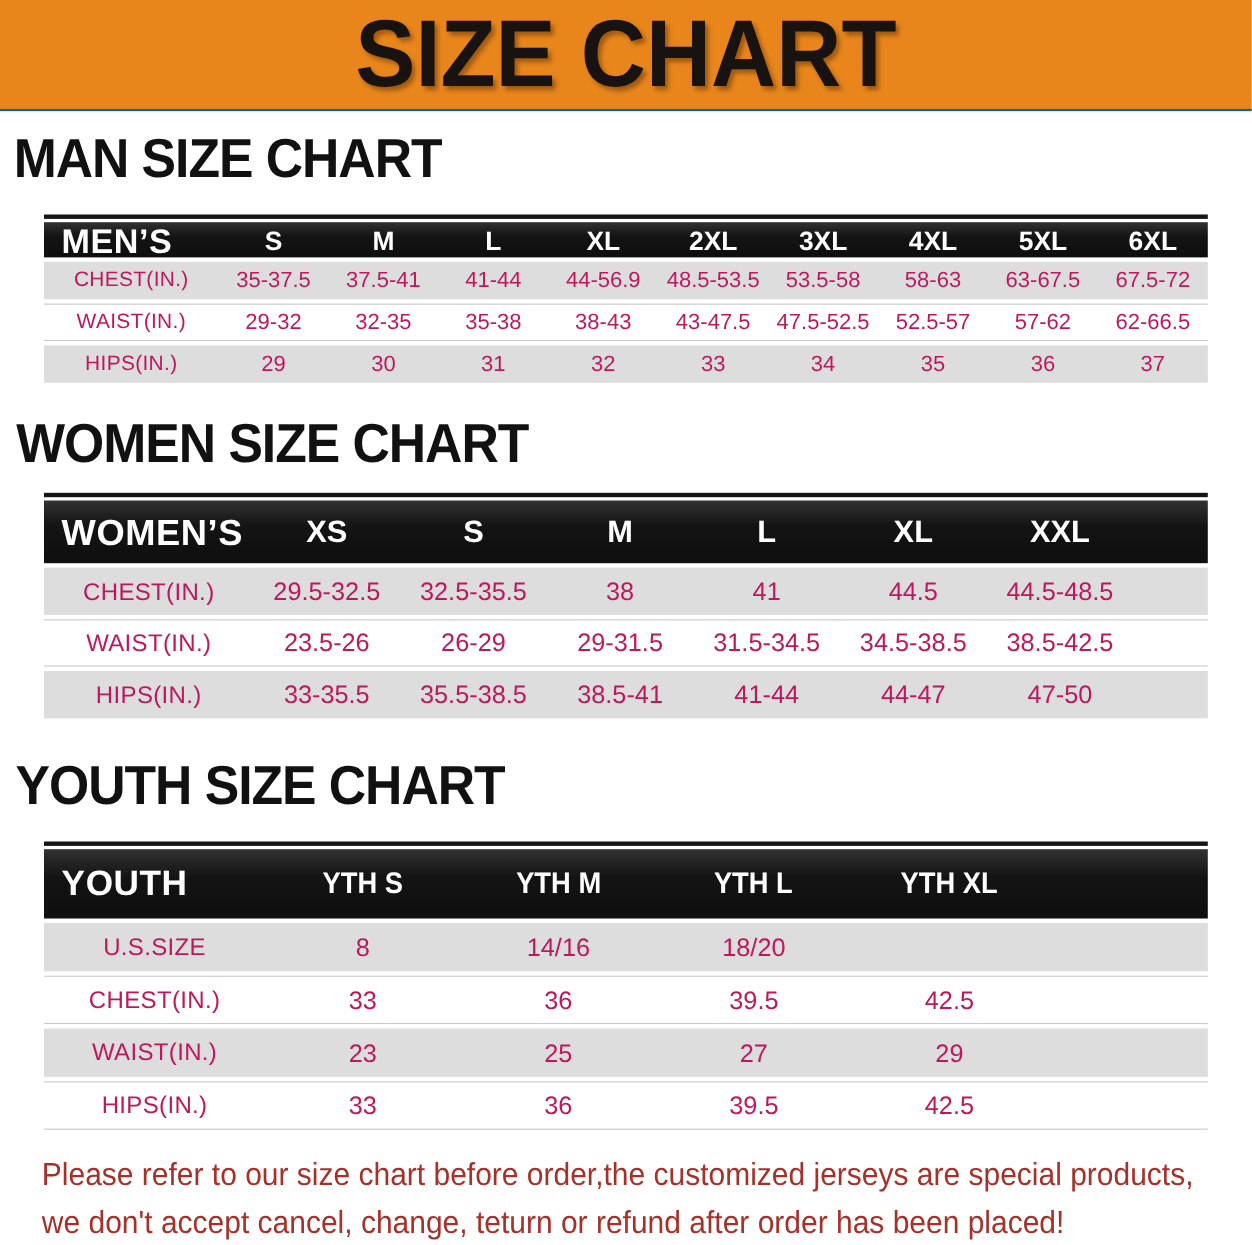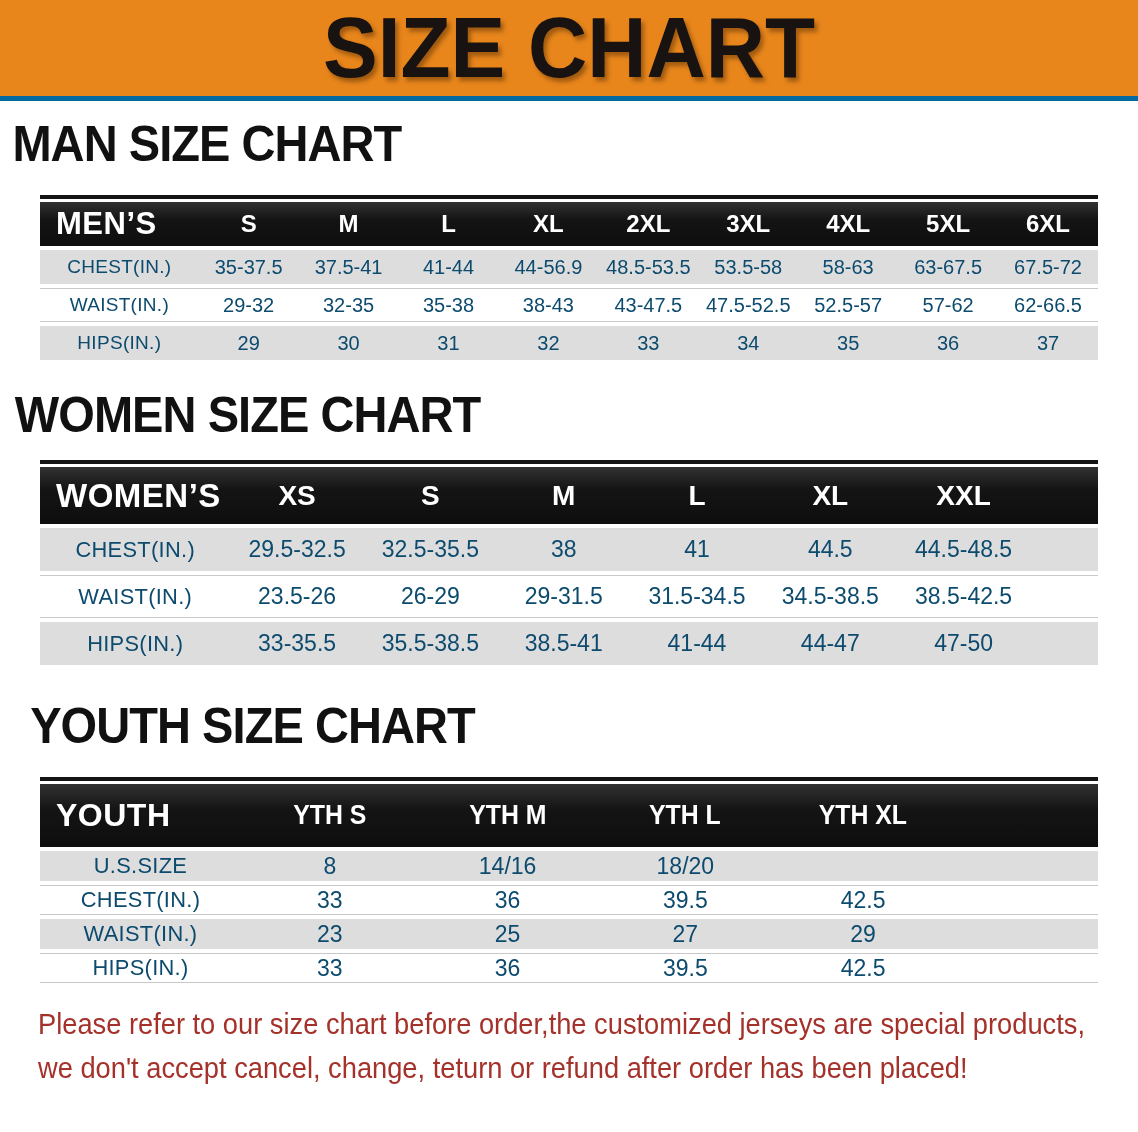--- a/index.html
+++ b/index.html
@@ -9,35 +9,35 @@
     overflow: hidden;
     font-family: "Liberation Sans", sans-serif;
     color: #1c1c1c;
   }
 
   
   .banner {
     width: 100%; height: 101px;
     background: var(--banner-bg, #E8861C);
     display: flex; align-items: center; justify-content: center;
-    border-bottom: 5px solid #0369a1;
+    border-bottom: 2px solid #0369a1;
   }
   .banner-text {
     font-size: 82px; font-weight: 700; letter-spacing: 0px;
     color: #181310;
     transform: scaleY(1.05);
     text-shadow: 3px 3px 4px rgba(70,35,0,0.45);
     white-space: nowrap;
   }
 
   
   .section-title-wrap { }
   .title1 { margin-top: 14px; }
   .title2 { margin-top: 26px; }
-  .title3 { margin-top: 32px; padding-left: 16px; }
+  .title3 { margin-top: 32px; }
   .section-title {
     display: inline-block;
     font-size: 50px; font-weight: 700; letter-spacing: -1px;
     color: var(--title-color, #111111);
     transform: scaleX(0.94); transform-origin: center;
     white-space: nowrap;
   }
 
   
   .size-table { margin: 0 40px; width: 1058px; }
@@ -51,41 +51,41 @@
   .men   .t-row { grid-template-columns: 15% repeat(9, 1fr); }
   .women .t-row { grid-template-columns: 18% repeat(6, 12.6%) 1fr; }
   .youth .t-row { grid-template-columns: 19% repeat(4, 16.8%) 1fr; }
 
   .t-cell { display: flex; align-items: center; justify-content: center; white-space: nowrap; }
 
   .t-head {
     background: linear-gradient(180deg, #323232 0%, var(--header-bg, #141414) 40%, #0e0e0e 100%);
     color: #ffffff;
   }
-  .men   .t-head { height: 44px; }
+  .men   .t-head { height: 32px; }
   .women .t-head { height: 57px; }
   .youth .t-head { height: 63px; }
 
   .t-head-label {
     justify-content: flex-start; padding-left: 16px;
     font-weight: 700; letter-spacing: 0.5px;
   }
   .men   .t-head-label { font-size: 31px; }
   .women .t-head-label { font-size: 33px; }
   .youth .t-head-label { font-size: 32px; text-align: right; }
 
   .t-head-size { font-weight: 700; }
   .men   .t-head-size { font-size: 24px; }
   .women .t-head-size { font-size: 28px; }
   .youth .t-head-size { font-size: 27px; font-weight: 600; transform: scaleX(0.92); }
 
-  .t-data { margin-top: 4px; color: #0c4a6e; }
+  .t-data { margin-top: 4px; color: #be185d; }
   .men   .t-data { height: 34px; font-size: 20px; }
   .women .t-data { height: 43px; font-size: 23px; }
-  .youth .t-data { height: 30px; font-size: 23px; }
+  .youth .t-data { height: 44px; font-size: 23px; }
 
   .t-data.gray  { background: var(--row-alt-bg, #DDDDDD); }
   .t-data.white { background: #ffffff; border-top: 1px solid #c9c9c9; border-bottom: 1px solid #c9c9c9; }
 
   .t-row-label { font-size: 0.95em; letter-spacing: 0.3px; }
 
   
   .footer-note { margin-top: 20px; padding-left: 38px; }
   .footer-line {
     font-size: 29px; line-height: 1.5;

